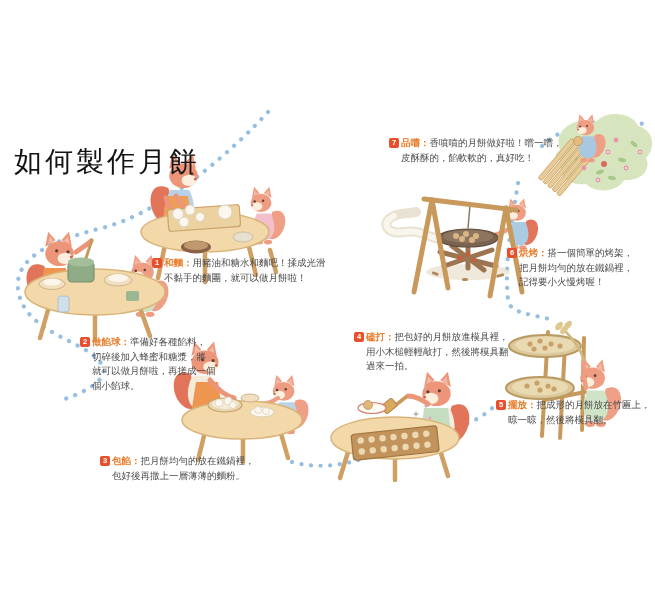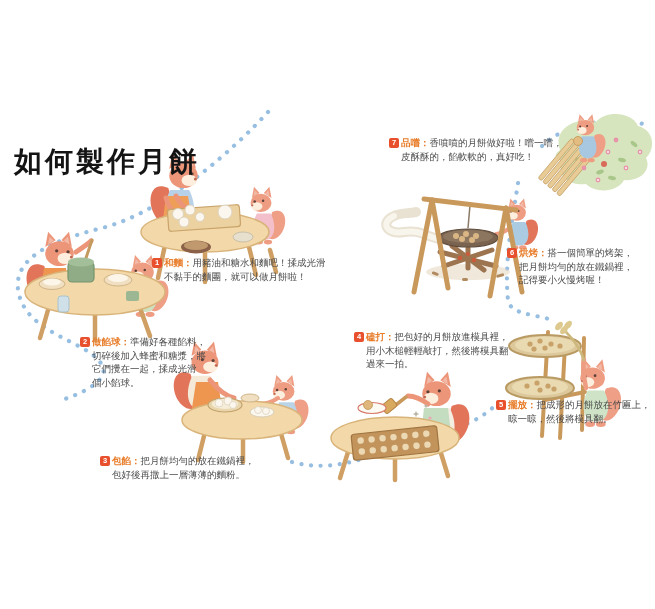--- a/index.html
+++ b/index.html
@@ -4,33 +4,33 @@
 <style>
   html,body{margin:0;padding:0;}
   body{
     width:655px;height:609px;background:#ffffff;overflow:hidden;position:relative;
     font-family:"Liberation Sans","DejaVu Sans",sans-serif;
   }
   .canvas{position:absolute;inset:0;width:655px;height:609px;}
   .art{position:absolute;left:0;top:0;}
   .title{
     position:absolute;left:14px;top:143px;margin:0;
-    font-size:28px;font-weight:700;color:#141414;letter-spacing:3px;white-space:nowrap;
+    font-size:28px;font-weight:400;color:#141414;letter-spacing:3px;white-space:nowrap;
   }
   .step{
     position:absolute;font-size:9.5px;line-height:13.5px;color:#4a4a4a;
     padding-left:12px;white-space:nowrap;
   }
   .step .badge{
     position:absolute;left:0;top:1.5px;width:10px;height:10px;border-radius:2px;
     background:#e8502d;color:#fff;font-size:7.5px;line-height:10px;text-align:center;font-weight:700;
   }
   .step .kw{color:#e87d2a;font-weight:700;}
   .step .colon{color:#e87d2a;font-weight:700;}
-  .step .body{white-space:pre-line;color:#4a4a4a;}
+  .step .body{white-space:pre-line;color:#4a4a4a;font-family:Liberation Serif, serif;}
   .s1{left:152px;top:256px;}
   .s2{left:80px;top:335px;}
   .s3{left:100px;top:454px;}
   .s4{left:354px;top:330px;}
   .s5{left:496px;top:398px;}
   .s6{left:507px;top:246px;}
   .s7{left:389px;top:136px;}
 </style>
 </head>
 <body>
@@ -303,21 +303,21 @@
   <h1 class="title">如何製作月餅</h1>
 
   <div class="step s1">
     <span class="badge">1</span><span class="kw">和麵</span><span class="colon">：</span><span class="body">用豬油和糖水和麵吧！揉成光滑
 不黏手的麵團，就可以做月餅啦！</span>
   </div>
 
   <div class="step s2">
     <span class="badge">2</span><span class="kw">做餡球</span><span class="colon">：</span><span class="body">準備好各種餡料，
 切碎後加入蜂蜜和糖漿，將
-它們攪在一起，揉成光滑
+就可以做月餅啦，再搓成一個
 個小餡球。</span>
   </div>
 
   <div class="step s3">
     <span class="badge">3</span><span class="kw">包餡</span><span class="colon">：</span><span class="body">把月餅均勻的放在鐵鍋裡，
 包好後再撒上一層薄薄的麵粉。</span>
   </div>
 
   <div class="step s4">
     <span class="badge">4</span><span class="kw">磕打</span><span class="colon">：</span><span class="body">把包好的月餅放進模具裡，

